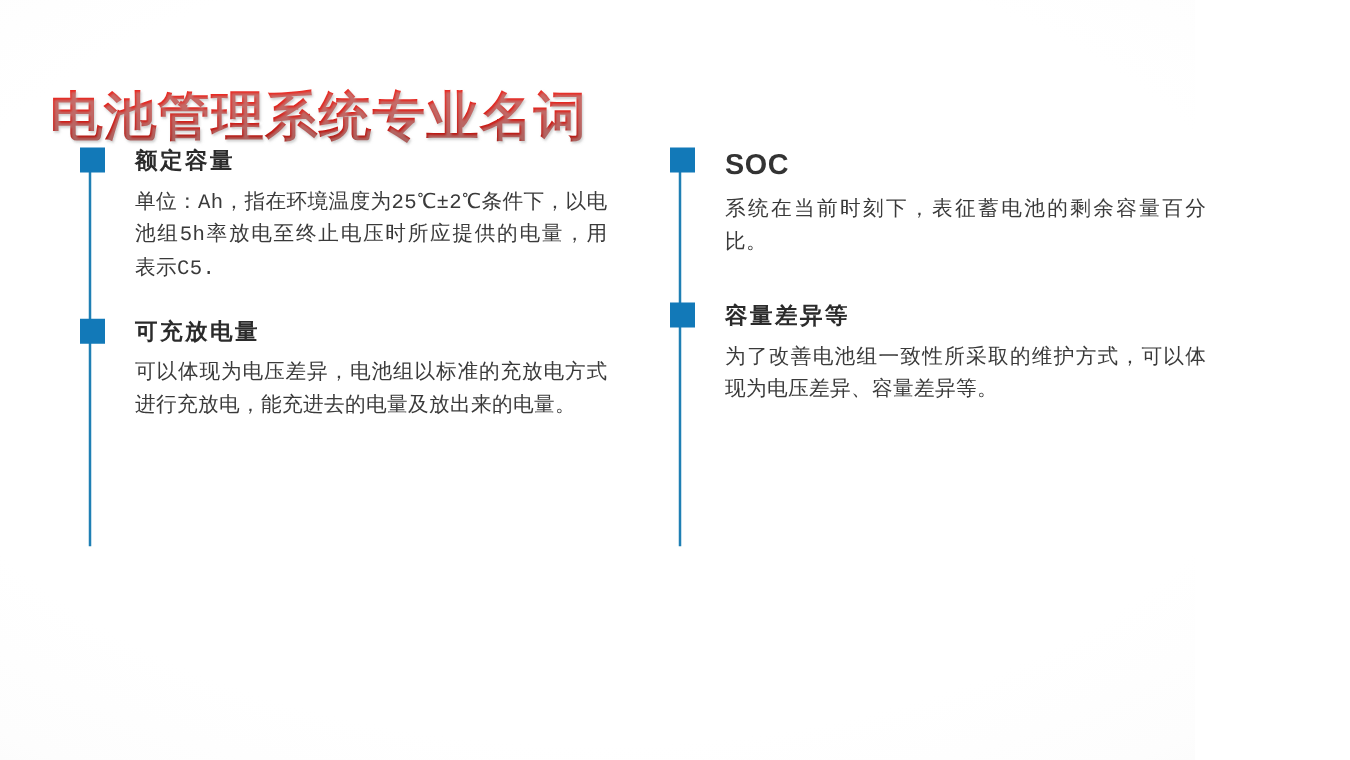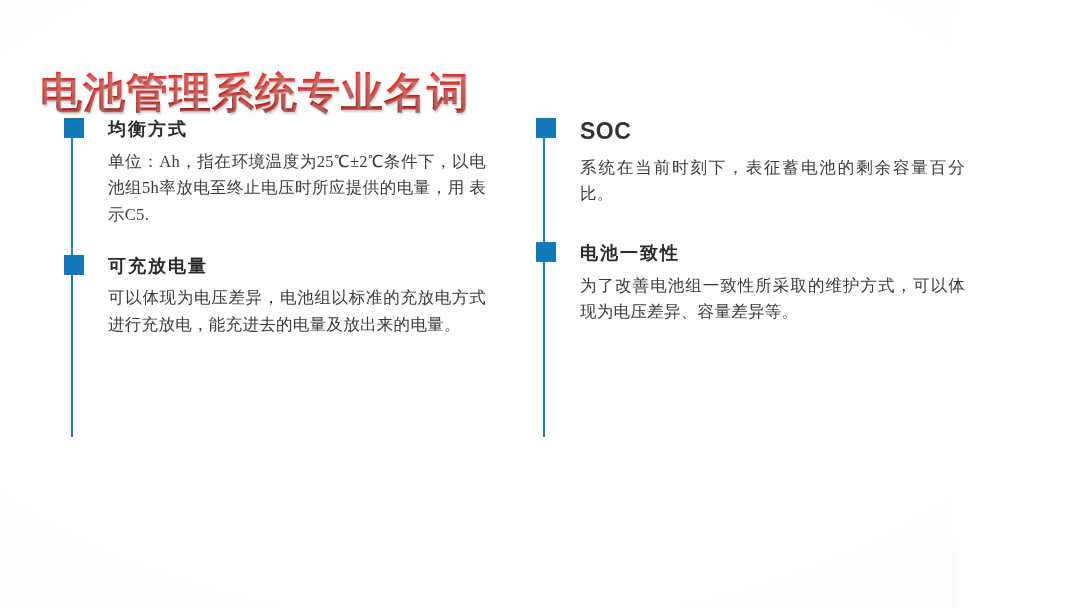--- a/index.html
+++ b/index.html
@@ -96,21 +96,21 @@
   }
   .entry-heading.latin {
     font-family: "Liberation Sans", "DejaVu Sans", sans-serif;
     font-weight: 700;
     font-size: 23px;
     letter-spacing: 0.5px;
     color: #333333;
   }
 
   .entry-text {
-    font-family: Liberation Serif, serif;
+    font-family: Liberation Mono, monospace;
     font-size: 16.5px;
     line-height: 1.62;
     color: #3a3a3a;
     letter-spacing: 0.3px;
     margin: 0;
     text-align: justify;
     text-justify: inter-ideograph;
   }
 
   
@@ -131,21 +131,21 @@
 <div id="slide">
 
   <h1 id="title">电池管理系统专业名词</h1>
 
   <div class="column" id="col-left">
     <div class="connector"></div>
 
     <div class="entry">
       <span class="marker"></span>
       <div class="entry-body">
-        <h2 class="entry-heading">均衡方式</h2>
+        <h2 class="entry-heading">额定容量</h2>
         <p class="entry-text">单位：Ah，指在环境温度为25℃±2℃条件下，以电池组5h率放电至终止电压时所应提供的电量，用 表示C5.</p>
       </div>
     </div>
 
 
     <div class="entry">
       <span class="marker"></span>
       <div class="entry-body">
         <h2 class="entry-heading">可充放电量</h2>
         <p class="entry-text">可以体现为电压差异，电池组以标准的充放电方式进行充放电，能充进去的电量及放出来的电量。</p>
@@ -160,20 +160,20 @@
       <span class="marker"></span>
       <div class="entry-body">
         <h2 class="entry-heading latin">SOC</h2>
         <p class="entry-text">系统在当前时刻下，表征蓄电池的剩余容量百分比。</p>
       </div>
     </div>
 
     <div class="entry">
       <span class="marker"></span>
       <div class="entry-body">
-        <h2 class="entry-heading">电池一致性</h2>
+        <h2 class="entry-heading">容量差异等</h2>
         <p class="entry-text">为了改善电池组一致性所采取的维护方式，可以体现为电压差异、容量差异等。</p>
       </div>
     </div>
 
   </div>
 
 </div>
 
 </body></html>

